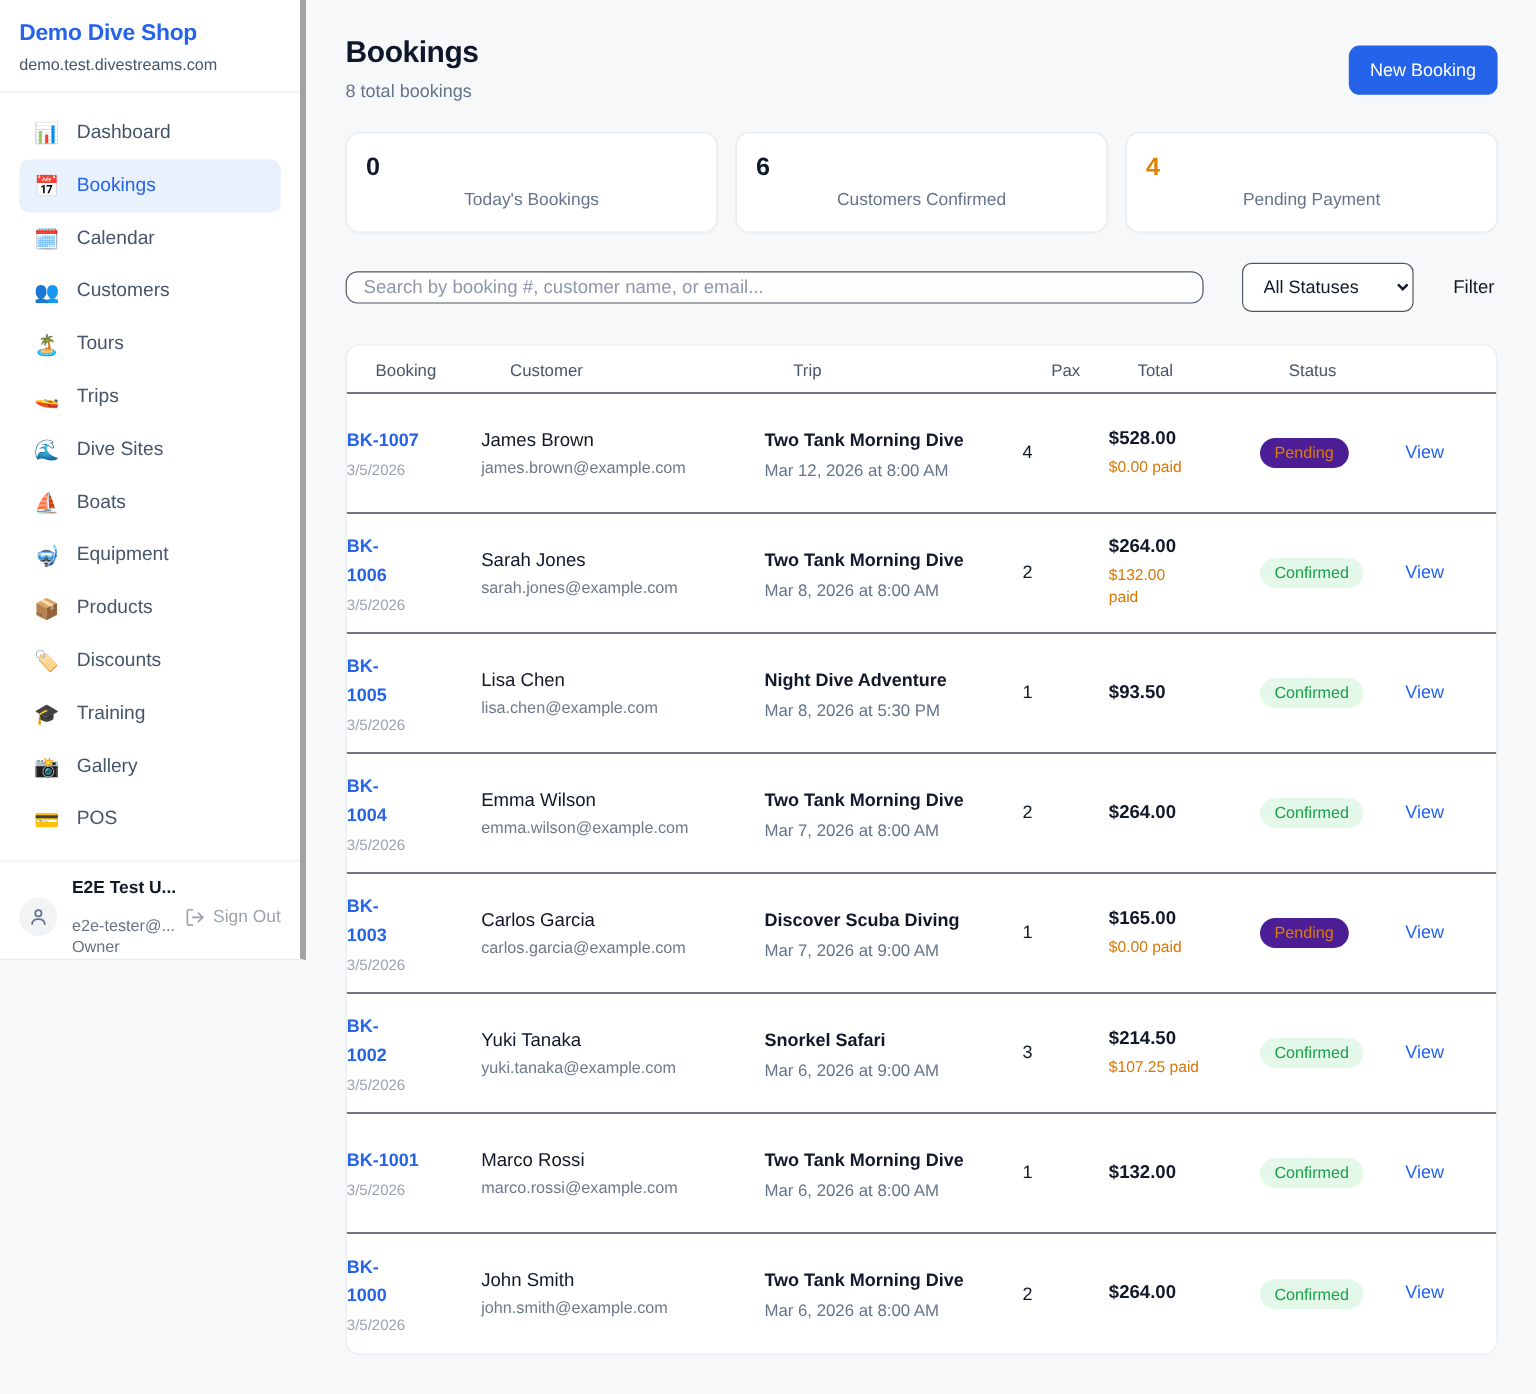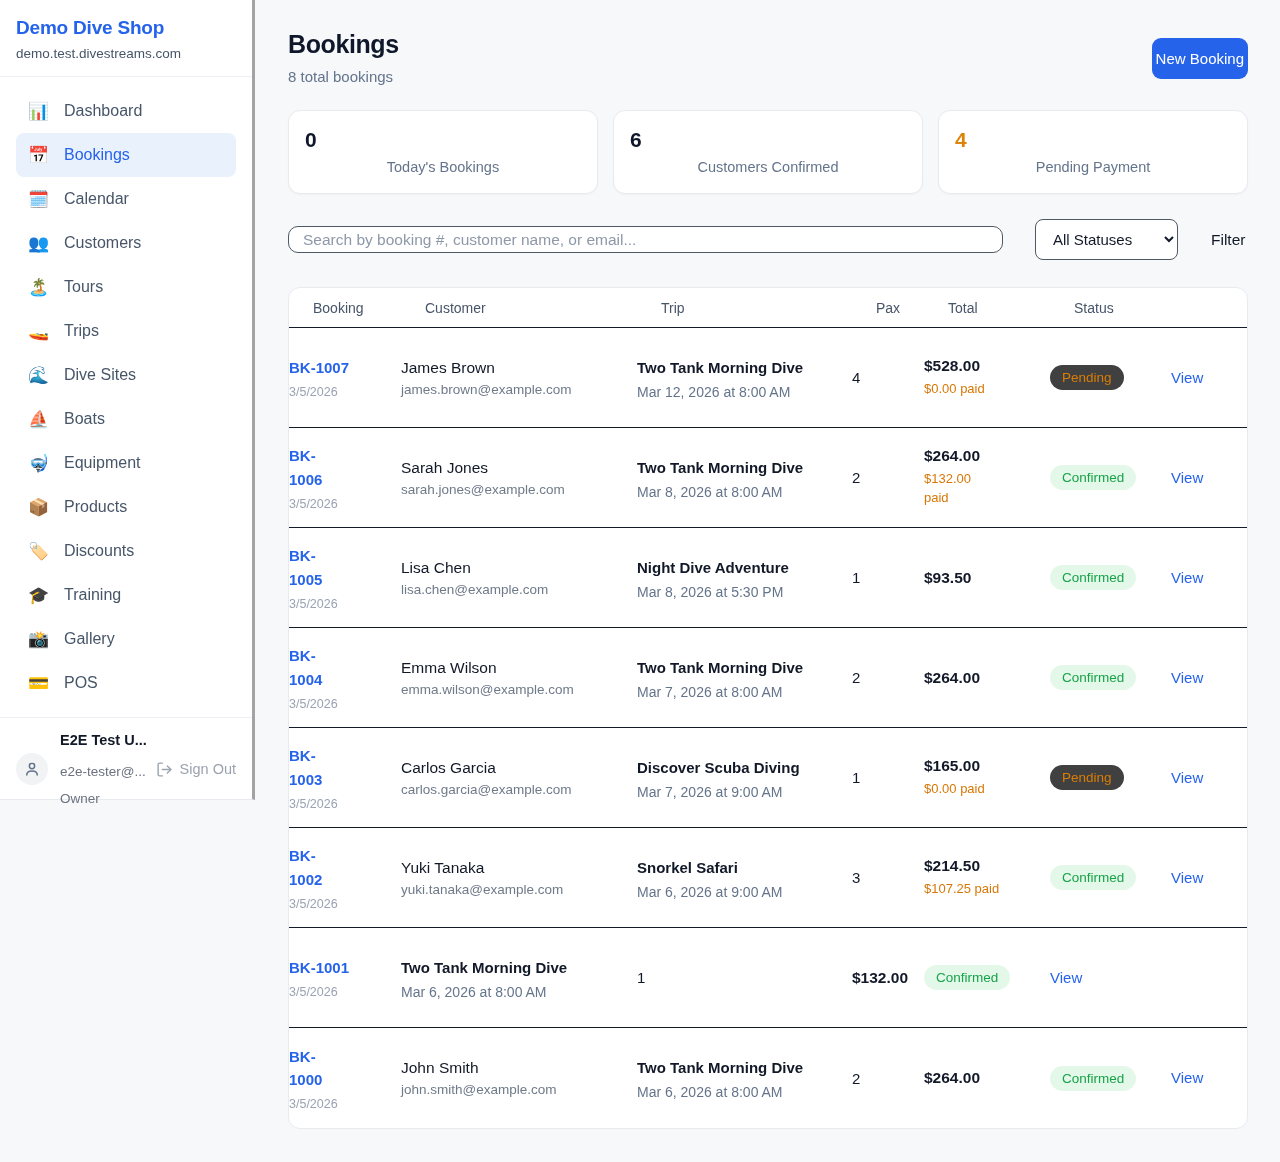--- a/index.html
+++ b/index.html
@@ -9,21 +9,21 @@
     background:#f7f8fa;
     color:#111827;
     overflow:hidden;
   }
   .app { position:relative; width:1280px; height:1162px; }
 
   
   .sidebar {
     position:absolute; left:0; top:0; width:255px; height:800px;
     background:#ffffff;
-    border-right:3px solid #a3a3a3;
+    border-right:5px solid #a3a3a3;
     border-bottom:1px solid #e7eaee;
     display:flex; flex-direction:column;
   }
   .brand { padding:17px 16px 15px; }
   .brand-title { font-size:19px; font-weight:700; color:#2563eb; letter-spacing:-0.2px; }
   .brand-sub { font-size:13.5px; color:#475569; margin-top:7px; }
   .sb-divider { border-top:1px solid #eceff3; }
   .nav { padding:12px 16px; flex:1; }
   .nav-item {
     display:flex; align-items:center; gap:14px;
@@ -37,36 +37,36 @@
     border-top:1px solid #eceff3;
     padding:14px 16px; display:flex; align-items:center; gap:12px;
   }
   .avatar {
     width:32px; height:32px; border-radius:50%; background:#f1f3f5;
     display:flex; align-items:center; justify-content:center; flex:none;
   }
   .user-block { flex:1; min-width:0; }
   .user-name { font-size:14.5px; font-weight:700; color:#111827; white-space:nowrap; }
   .user-email { font-size:13.5px; color:#6b7280; margin-top:16px; white-space:nowrap; }
-  .user-role { font-size:13.5px; color:#6b7280; margin-top:12px; }
+  .user-role { font-size:13.5px; color:#6b7280; margin-top:2px; }
   .signout {
     display:flex; align-items:center; gap:7px; color:#9ca3af;
     font-size:14.5px; cursor:pointer; flex:none; background:none; border:none;
     font-family:inherit;
   }
 
   
   .main { position:absolute; left:255px; top:0; width:1025px; height:1162px; padding:30px 32px 0 33px; }
 
   .page-head { display:flex; justify-content:space-between; align-items:flex-start; }
   .page-title { font-size:25px; font-weight:700; color:#0f172a; letter-spacing:-0.4px; }
   .page-sub { font-size:15px; color:#64748b; margin-top:9px; }
   .btn-primary {
     background:#2563eb; color:#ffffff; border:none; border-radius:9px;
-    font-size:15px; font-weight:500; padding:12px 4px; cursor:pointer;
+    font-size:15px; font-weight:500; padding:12px 18px; cursor:pointer;
     font-family:inherit; margin-top:8px;
   }
 
   .stats { display:flex; gap:15px; margin-top:25px; }
   .stat-card {
     flex:1; background:#ffffff; border:1px solid #e7eaee; border-radius:12px;
     padding:17px 16px; height:84px;
     box-shadow:0 1px 2px rgba(16,24,40,0.03);
   }
   .stat-value { font-size:21px; font-weight:700; color:#0f172a; }
@@ -109,21 +109,21 @@
   .cust-email { font-size:13.5px; color:#6f7a89; margin-top:5px; }
   .trip-name { font-size:15px; font-weight:600; color:#111827; max-width:168px; line-height:1.6; }
   .trip-time { font-size:14px; color:#64748b; margin-top:4px; }
   .pax { font-size:15px; color:#111827; }
   .total { font-size:15.5px; font-weight:700; color:#111827; }
   .paid { font-size:13px; color:#d97706; margin-top:5px; line-height:1.45; }
   .paid.wrap { max-width:54px; }
   .badge {
     display:inline-block; font-size:13.5px; padding:5px 12px; border-radius:999px;
   }
-  .badge.pending { background:#404040; color:#d97d06; }
+  .badge.pending { background:#4c1d95; color:#d97d06; }
   .badge.confirmed { background:#e4f8e9; color:#17a34a; }
   .view-link { font-size:15px; font-weight:500; color:#2563eb; cursor:pointer; }
 </style>
 </head>
 <body>
 
 <div class="app">
 
   <aside class="sidebar">
     <div class="brand">
@@ -409,20 +409,24 @@
       <span class="view-link">View</span>
     </div>
   </div>
 
   <div class="tgrid trow">
     <div>
       <div class="bk-id">BK-1001</div>
       <div class="bk-date">3/5/2026</div>
     </div>
     <div>
+      <div class="cust-name">Marco Rossi</div>
+      <div class="cust-email">marco.rossi@example.com</div>
+    </div>
+    <div>
       <div class="trip-name">Two Tank Morning Dive</div>
       <div class="trip-time">Mar 6, 2026 at 8:00 AM</div>
     </div>
     <div class="pax">1</div>
     <div>
       <div class="total">$132.00</div>
 
     </div>
     <div>
       <span class="badge confirmed">Confirmed</span>

